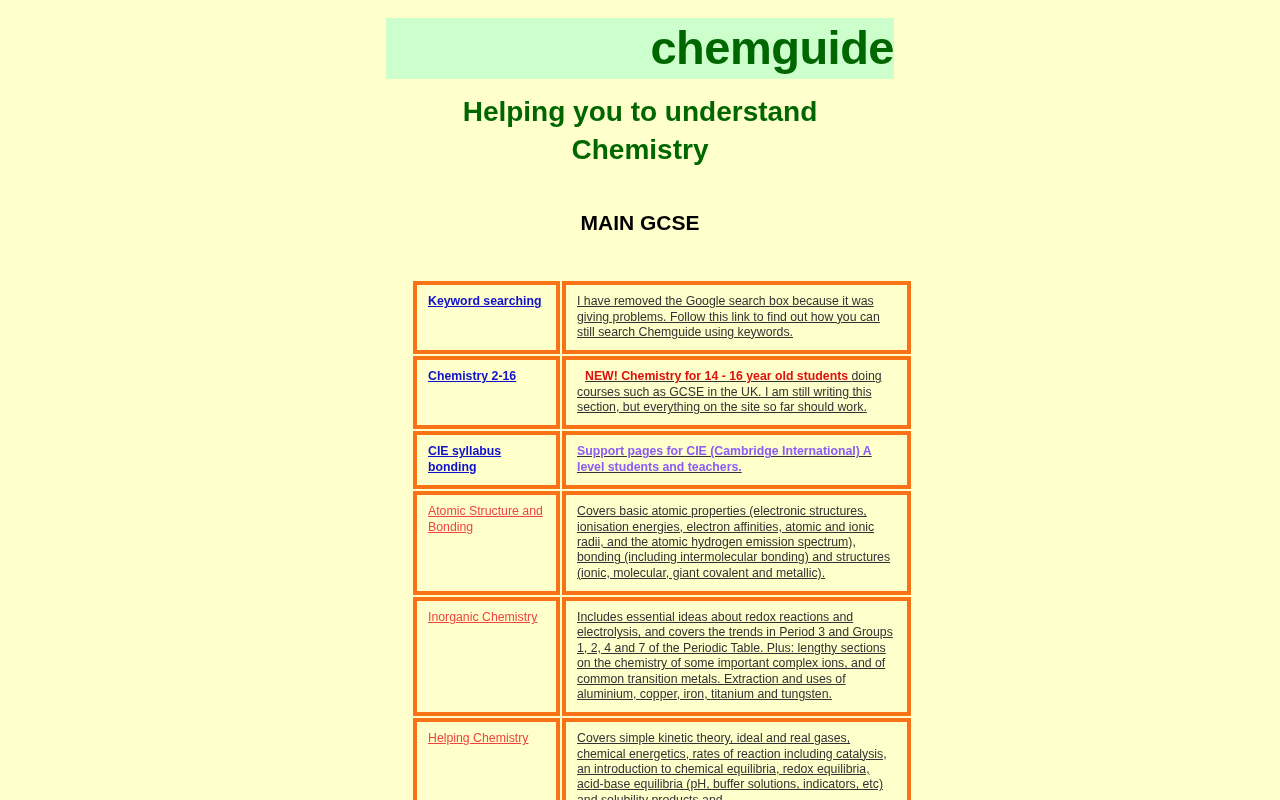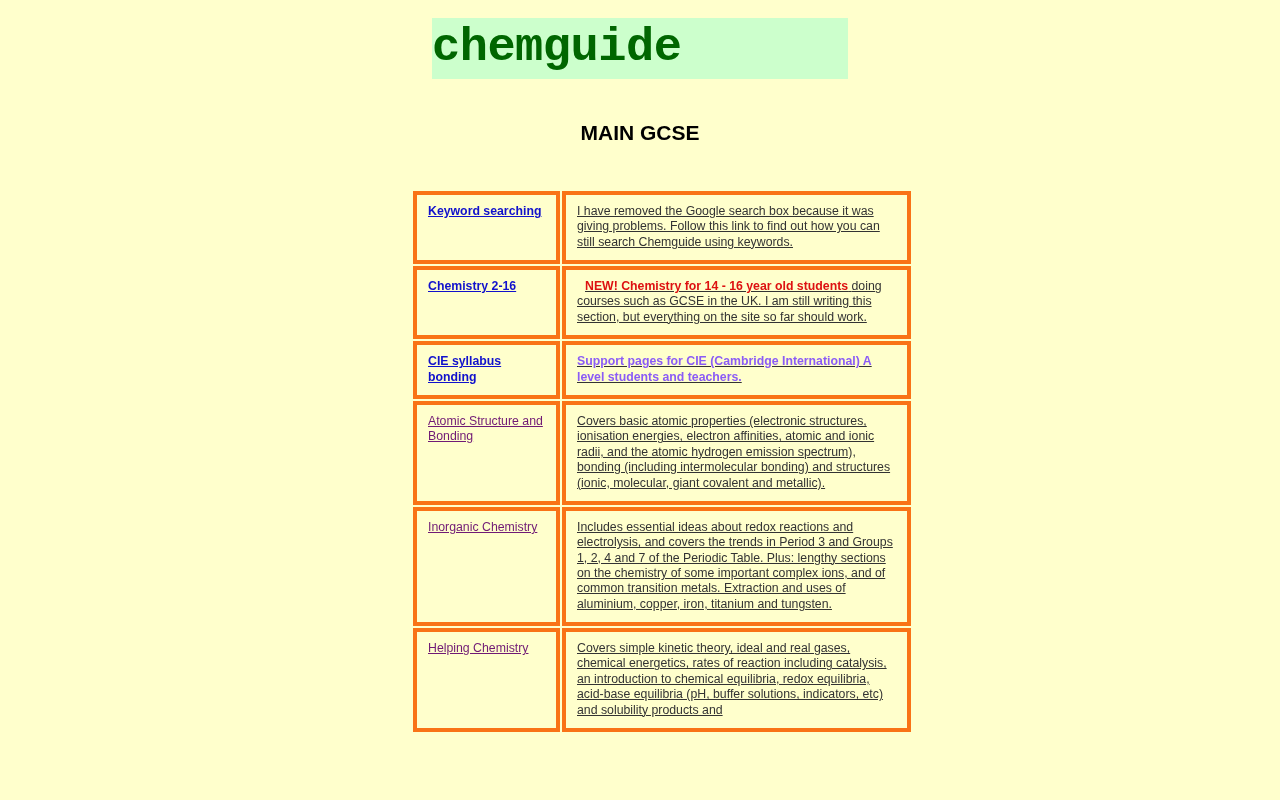--- a/index.html
+++ b/index.html
@@ -16,27 +16,26 @@
     color: #333333;
   }
 
   .page {
     width: 1280px;
     position: relative;
   }
 
   
   .banner {
-    width: 416px;
+    width: 508px;
     margin: 18px auto 0 auto;
     background: #ccffcc;
-    text-align: left;
+    text-align: right;
     padding: 6px 0 8px 0;
     box-sizing: border-box;
-    font-family: Liberation Mono, monospace;
   }
   .banner-title {
     font-size: 47px;
     font-weight: bold;
     color: #006600;
     line-height: 1.0;
     letter-spacing: -0.5px;
   }
 
   .tagline {
@@ -80,21 +79,21 @@
   }
   td.link-cell {
     width: 118px;
   }
   td.desc-cell {
     width: 320px;
     text-decoration: underline;
   }
 
   a.menu-link {
-    color: #701a75;
+    color: #ef4444;
     text-decoration: underline;
     font-size: 12.3px;
     line-height: 1.25;
   }
   a.menu-link.bold {
     font-weight: bold;
     color: #1111cc;
   }
 
   .hl-red {
@@ -111,20 +110,21 @@
 </style>
 </head>
 <body>
 
 <div class="page">
 
   <div class="banner">
     <div class="banner-title">chemguide</div>
   </div>
 
+  <div class="tagline">Helping you to understand Chemistry</div>
 
   <div class="main-menu-heading">MAIN GCSE</div>
 
   <div class="menu-table-wrap">
     <table class="menu-table">
       <tbody>
 
         <tr>
           <td class="link-cell">
             <a href="#" class="menu-link bold">Keyword searching</a>

